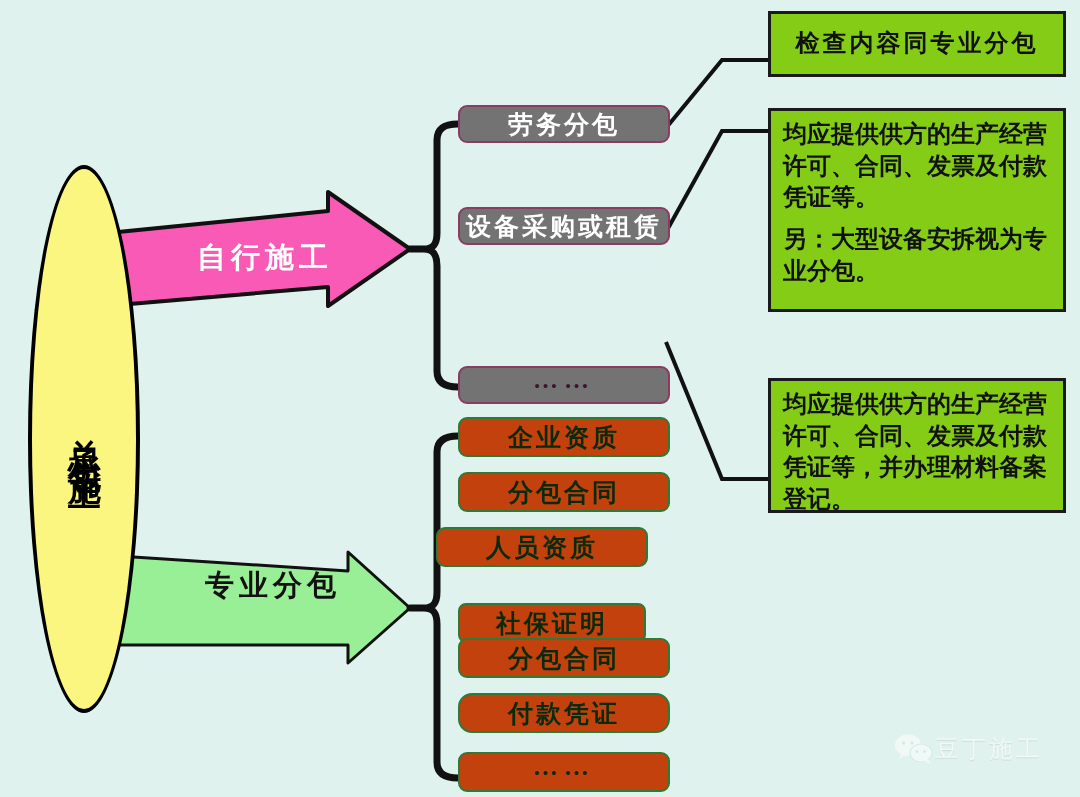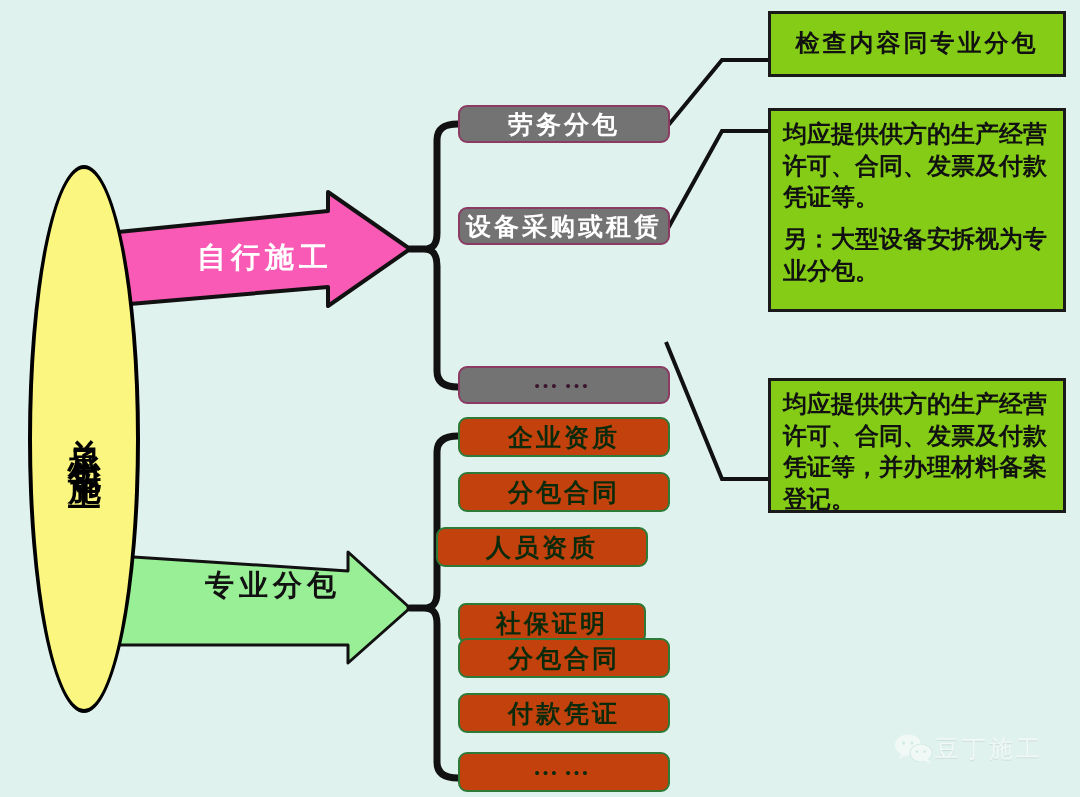--- a/index.html
+++ b/index.html
@@ -196,21 +196,21 @@
   </div>
   <div class="leaf green" style="left:436px; top:527px; width:212px; height:40px;">
     <span>人员资质</span>
   </div>
   <div class="leaf green" style="left:458px; top:603px; width:188px; height:40px;border-radius:8px;">
     <span>社保证明</span>
   </div>
   <div class="leaf green" style="left:458px; top:638px; width:212px; height:40px;">
     <span>分包合同</span>
   </div>
-  <div class="leaf green" style="left:458px; top:693px; width:212px; height:40px;">
+  <div class="leaf green" style="left:458px; top:693px; width:212px; height:40px;border-radius:14px;">
     <span>付款凭证</span>
   </div>
   <div class="leaf green" style="left:458px; top:752px; width:212px; height:40px;">
     <span class="dots">……</span>
   </div>
 
   <div class="note centered" style="left:768px; top:11px; width:298px; height:66px;">
     <p>检查内容同专业分包</p>
   </div>
 

